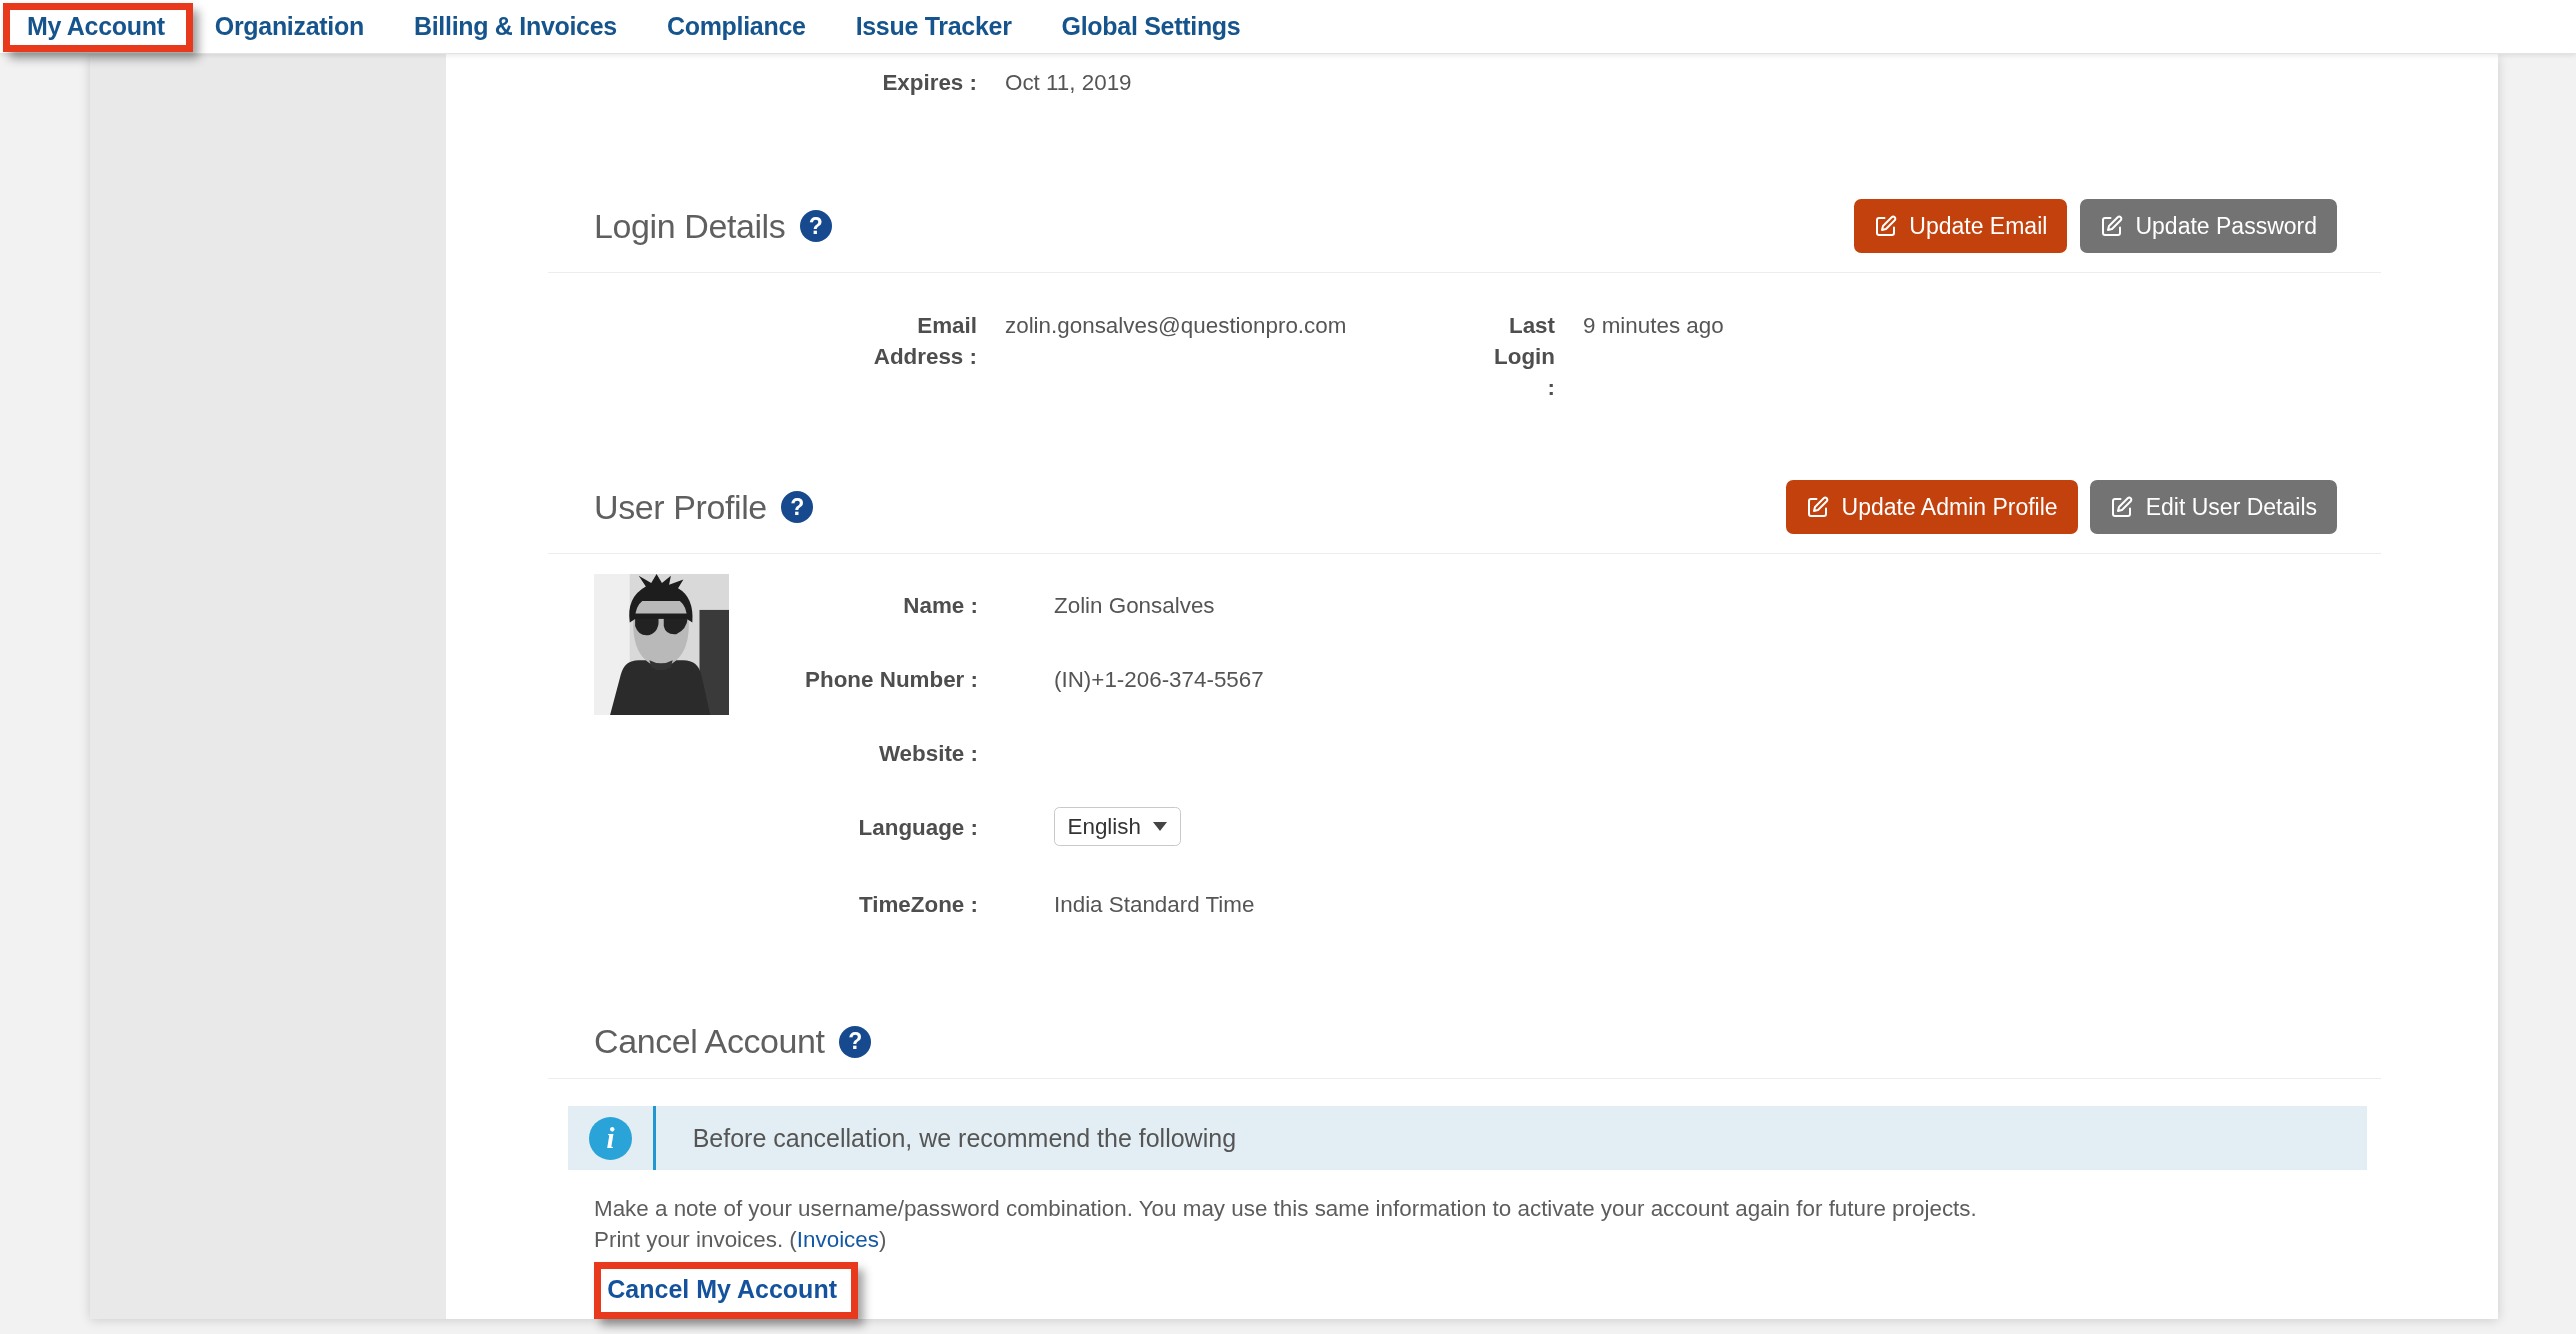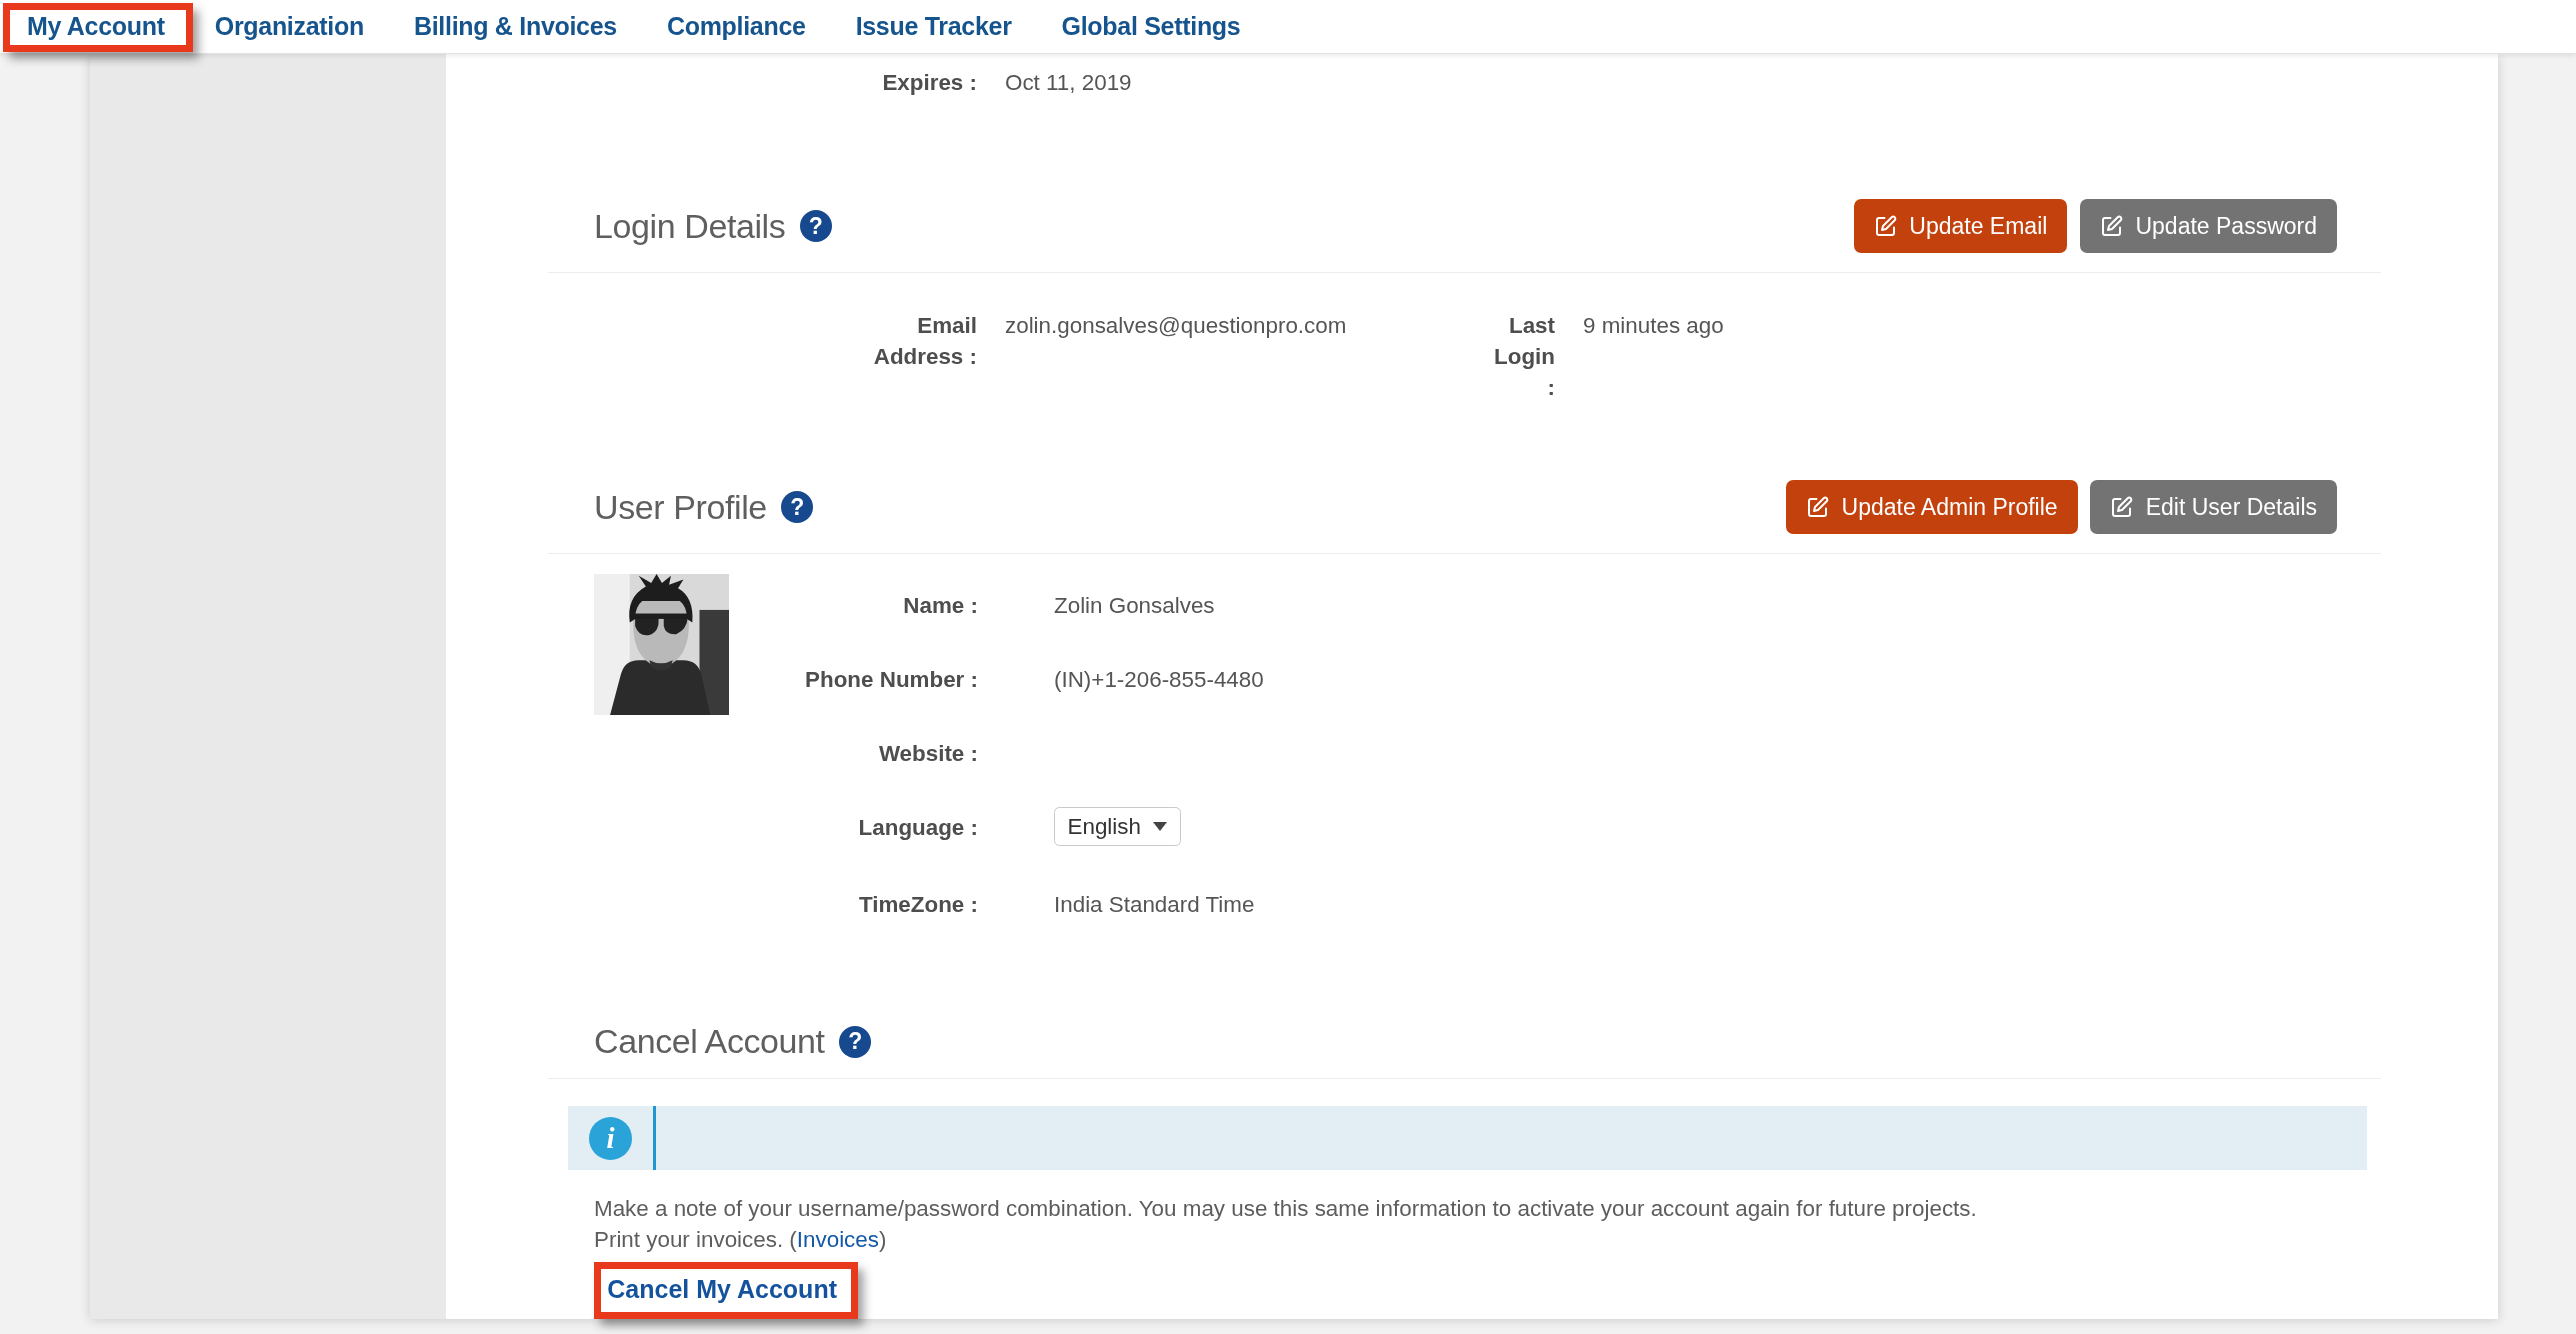--- a/index.html
+++ b/index.html
@@ -213,21 +213,21 @@
         <rect x="44" y="44" width="63" height="6" fill="#1d1d1d"></rect>
         <path d="M62 96 Q75 103 88 96 L86 104 Q75 110 64 104 Z" fill="#333333"></path>
       </svg>
       <div class="profile-fields">
         <div class="pf-row">
           <div class="lbl">Name :</div>
           <div class="val">Zolin Gonsalves</div>
         </div>
         <div class="pf-row">
           <div class="lbl">Phone Number :</div>
-          <div class="val">(IN)+1-206-855-4480</div>
+          <div class="val">(IN)+1-206-374-5567</div>
         </div>
         <div class="pf-row website-row">
           <div class="lbl">Website :</div>
           <div class="val"></div>
         </div>
         <div class="pf-row">
           <div class="lbl">Language :</div>
           <div class="val" style="line-height:normal;">
             <span class="select-box">
               <span>English</span>
@@ -249,20 +249,21 @@
         <span class="help-badge">?</span>
       </div>
     </div>
     <div class="divider cancel-divider"></div>
 
     <div class="info-box">
       <div class="info-icon-cell">
         <span class="info-badge">i</span>
       </div>
       <div class="info-rule"></div>
+      <div class="info-text">Before cancellation, we recommend the following</div>
     </div>
 
     <div class="cancel-body">
       <div>Make a note of your username/password combination. You may use this same information to activate your account again for future projects.</div>
       <div><span>Print your invoices. (</span><a class="link">Invoices</a><span>)</span></div>
     </div>
 
     <div class="annotation cancel-box">
       <a class="cancel-link">Cancel My Account</a>
     </div>

